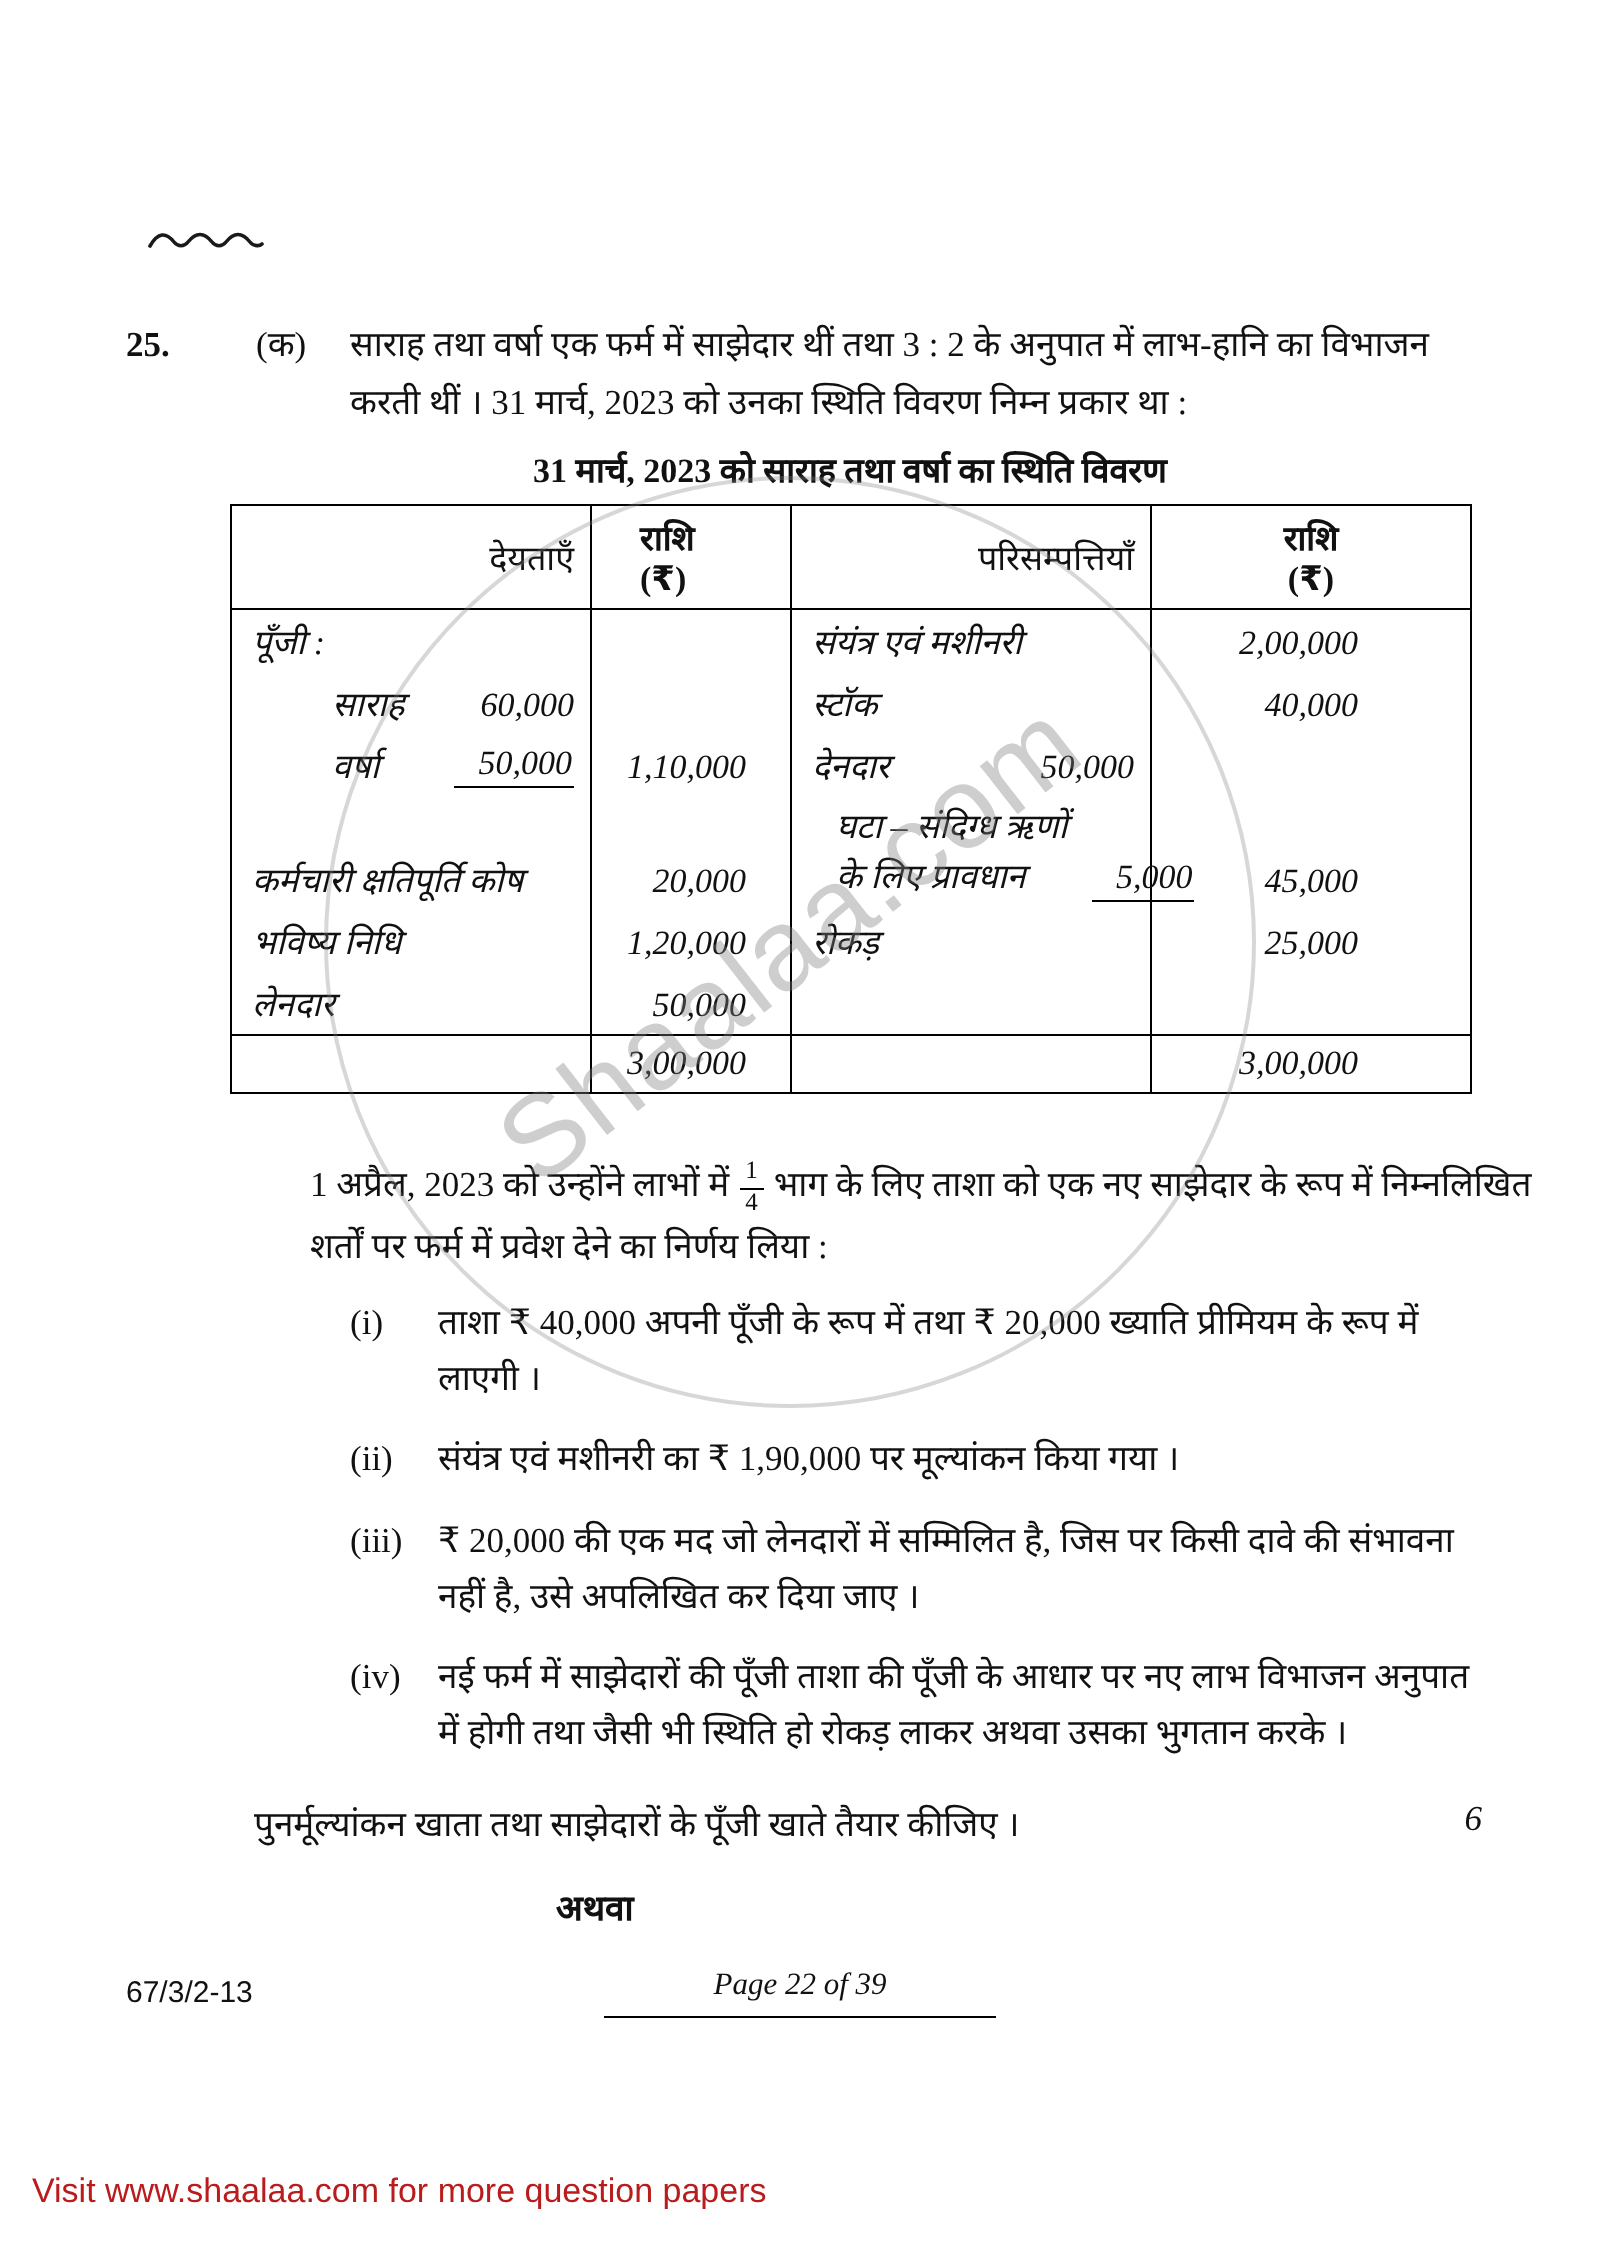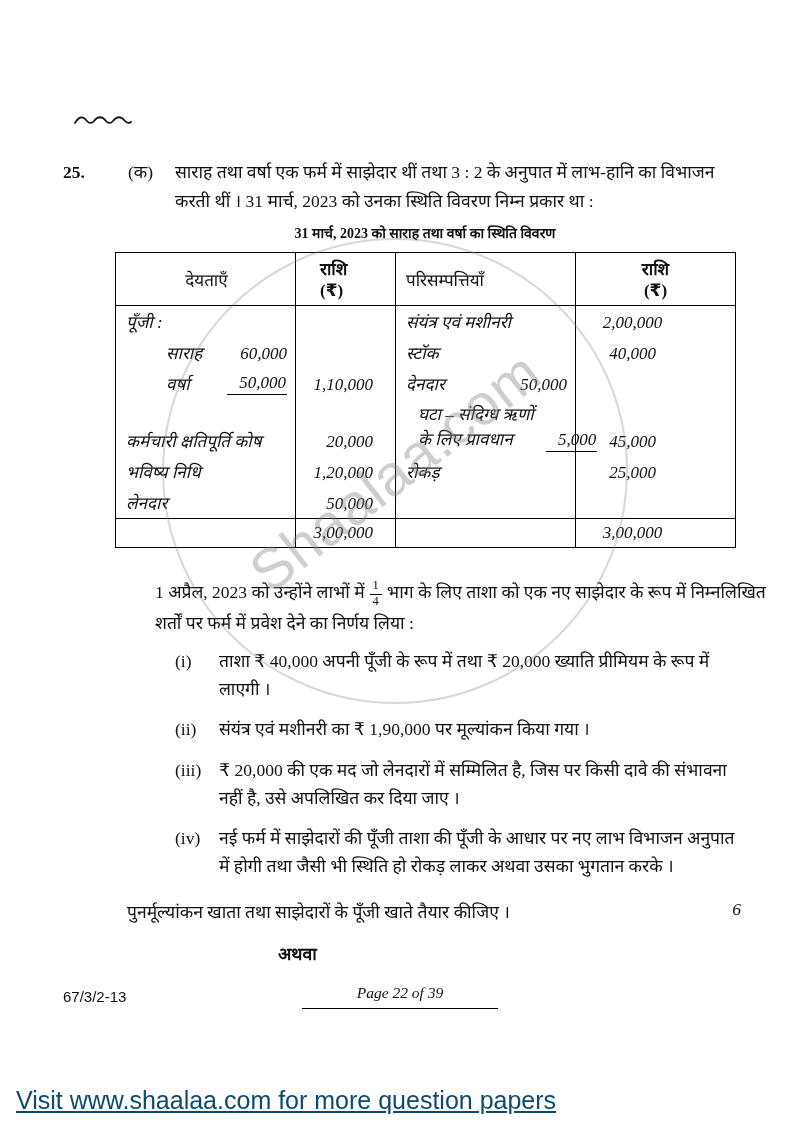--- a/index.html
+++ b/index.html
@@ -17,41 +17,41 @@
   
   .squiggle { position: absolute; left: 72px; top: 112px; }
 
   
   .q-block { position: absolute; left: 63px; top: 158px; width: 678px; display: flex; font-size: 17.5px; line-height: 1.65; }
   .q-num  { flex: 0 0 65px; font-weight: bold; }
   .q-part { flex: 0 0 47px; }
   .q-intro { flex: 1; }
 
   
-  .bs-title { position: absolute; left: 115px; top: 223px; width: 620px; text-align: center; font-weight: bold; font-size: 14px; }
+  .bs-title { position: absolute; left: 115px; top: 223px; width: 620px; text-align: center; font-weight: bold; font-size: 17px; }
   table.bs { position: absolute; left: 115px; top: 252px; width: 620px; border-collapse: collapse; border: 1.5px solid #000; font-size: 17px; table-layout: fixed; }
   table.bs th, table.bs td { border: none; }
   table.bs .vb { border-left: 1.2px solid #000; }
   table.bs thead th { border-bottom: 1.2px solid #000; font-weight: normal; padding: 4px 8px; vertical-align: middle; }
-  .h-liab { text-align: center; padding-left: 10px !important; }
+  .h-liab { text-align: right; padding-left: 10px !important; }
   .h-amt1 { text-align: left; padding-left: 24px !important; }
-  .h-assets { text-align: left; padding-left: 10px !important; }
+  .h-assets { text-align: right; padding-left: 10px !important; }
   .h-amt2 { text-align: center; }
   .blk { display: block; font-weight: bold; }
 
   table.bs tbody td { vertical-align: bottom; padding: 4px 8px 4px 10px; font-style: italic; }
   tr.r0 td { padding-top: 12px; padding-bottom: 6px; }
   tr.r1 td { padding-bottom: 7px; }
   tr.r2 td { padding-bottom: 12px; }
   tr.r3 td { padding-bottom: 9px; }
   tr.r4 td { padding-bottom: 9px; }
   tr.r5 td { padding-bottom: 30px; }
   .amt { text-align: right; }
   td.c2 { padding-right: 22px !important; }
-  td.c4 { padding-right: 56px !important; text-align: center; }
+  td.c4 { padding-right: 56px !important; }
   .cellflex { display: flex; align-items: flex-end; gap: 6px; }
   .cellflex .name { }
   .cellflex .sub { margin-left: auto; white-space: nowrap; }
   .indent .name { padding-left: 40px; text-align: right; }
   .u { border-bottom: 1.2px solid #000; padding: 0 1px 1px 12px; }
   .wrapname { flex: 0 0 122px; line-height: 1.45; margin-left: 12px; }
   tr.total td { border-top: 1.2px solid #000; padding-top: 8px; padding-bottom: 9px; }
 
   
   .para { position: absolute; left: 127px; top: 578px; width: 616px; font-size: 17.5px; line-height: 1.62; margin-left: 28px; }
@@ -70,21 +70,21 @@
   .closing .txt { flex: 1; }
   .closing .marks { font-style: italic; padding-left: 12px; }
 
   .or-label { position: absolute; left: 278px; top: 941px; font-weight: bold; font-size: 17.5px; }
 
   
   .footer-code { position: absolute; left: 63px; top: 988px; font-size: 15px; font-family: "Liberation Sans", sans-serif; }
   .footer-page { position: absolute; left: 302px; top: 984px; width: 196px; text-align: center; font-style: italic; font-weight: normal; font-size: 15.5px; padding-bottom: 6px; border-bottom: 1.4px solid #000; }
 
   
-  .banner { position: absolute; left: 16px; top: 1086px; font-size: 25px; color: #0c4a6e; font-family: "Liberation Sans", sans-serif; text-decoration: underline; }
+  .banner { position: absolute; left: 16px; top: 1086px; font-size: 17px; color: #b91c1c; font-family: "Liberation Sans", sans-serif; }
 
   
   .wm { position: absolute; left: 162px; top: 238px; width: 466px; height: 466px; border: 2px solid rgba(130,130,130,0.32); border-radius: 50%; z-index: 5; pointer-events: none; display: flex; align-items: center; justify-content: center; }
   .wm-text { transform: rotate(-38deg); font-size: 58px; color: rgba(125,125,125,0.38); font-family: "Liberation Sans", sans-serif; letter-spacing: 1px; white-space: nowrap; }
 </style>
 </head>
 <body>
 
 <div class="page">
 

